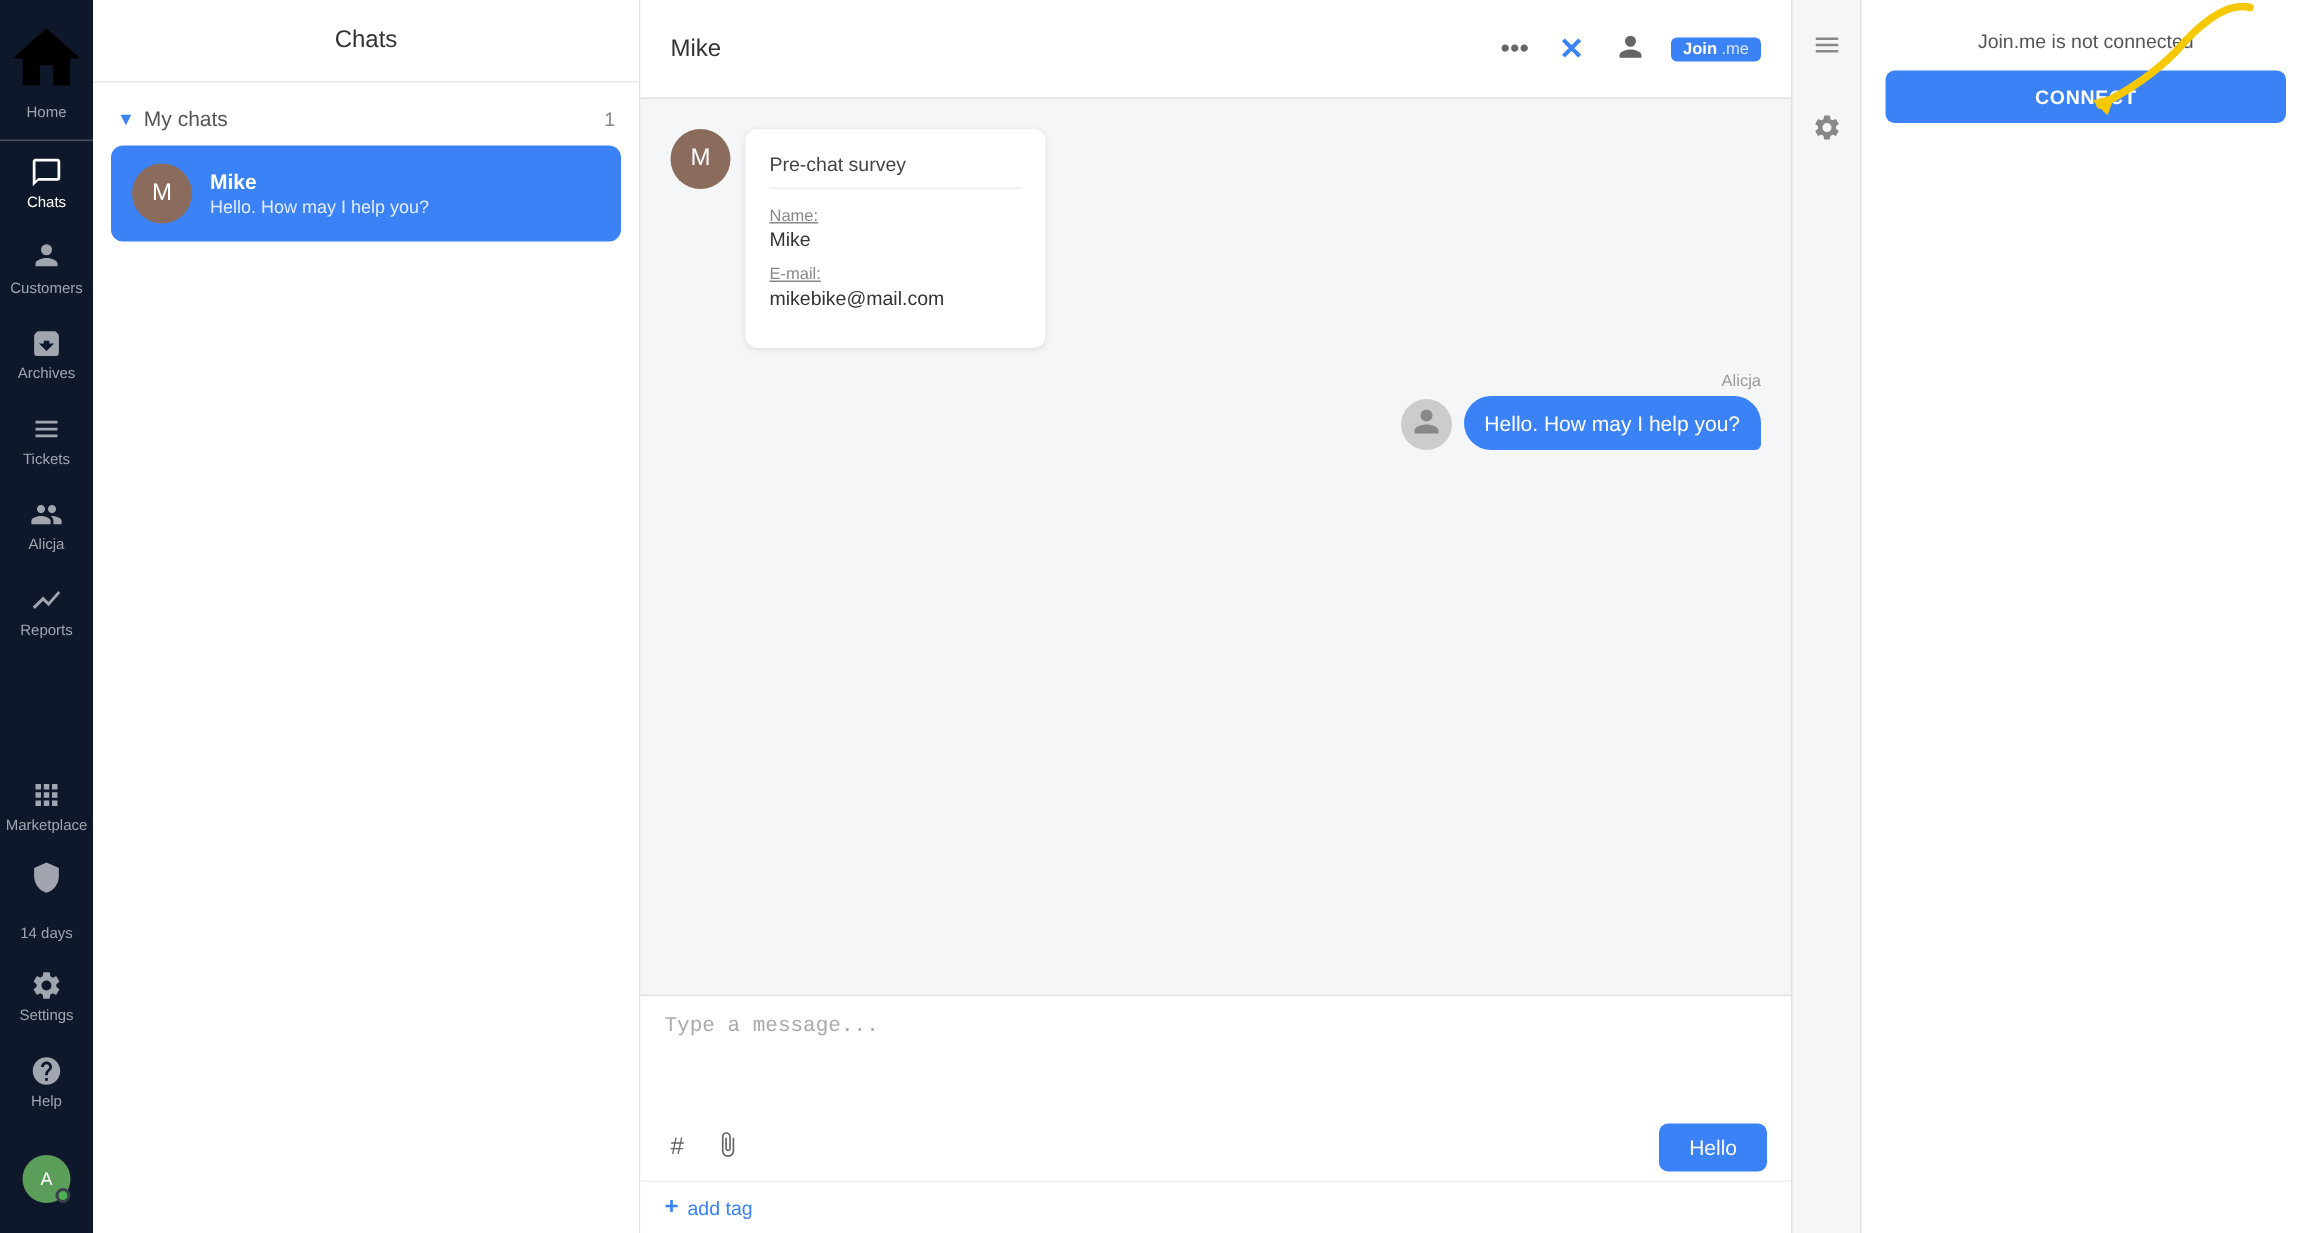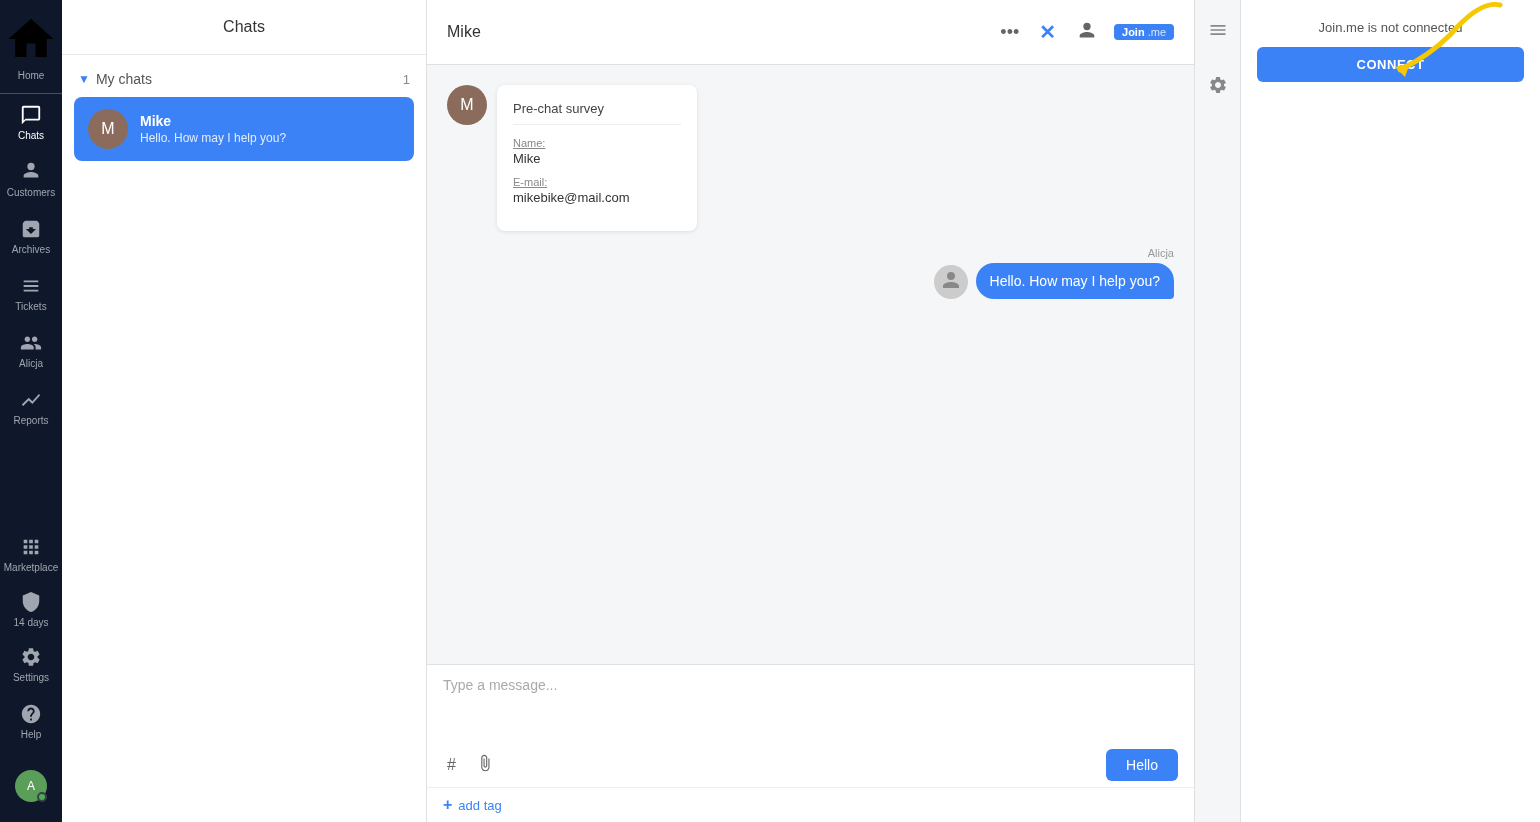--- a/index.html
+++ b/index.html
@@ -271,21 +271,21 @@
     }
     .message-input {
       width: 100%;
       border: none;
       outline: none;
       font-size: 14px;
       color: #15803d;
       background: transparent;
       resize: none;
       height: 60px;
-      font-family: Liberation Sans, sans-serif;
+      font-family: Liberation Mono, monospace;
     }
     .message-input::placeholder { color: #aaa; }
     .input-toolbar {
       display: flex;
       align-items: center;
       justify-content: space-between;
       margin-top: 8px;
     }
     .input-tools { display: flex; gap: 12px; align-items: center; }
     .tool-btn {
@@ -367,21 +367,21 @@
     
     .trial-item {
       width: 100%;
       display: flex;
       flex-direction: column;
       align-items: center;
       padding: 8px 4px;
       color: #a0a5b0;
       cursor: pointer;
       font-size: 10px;
-      gap: 4px;
+      gap: 21px;
     }
   </style>
 </head>
 <body>
 
 <div class="sidebar">
   <div class="sidebar-home">
     <svg viewBox="0 0 24 24">
         <path d="M10 20v-6h4v6h5v-8h3L12 3 2 12h3v8z"></path>
       </svg>

